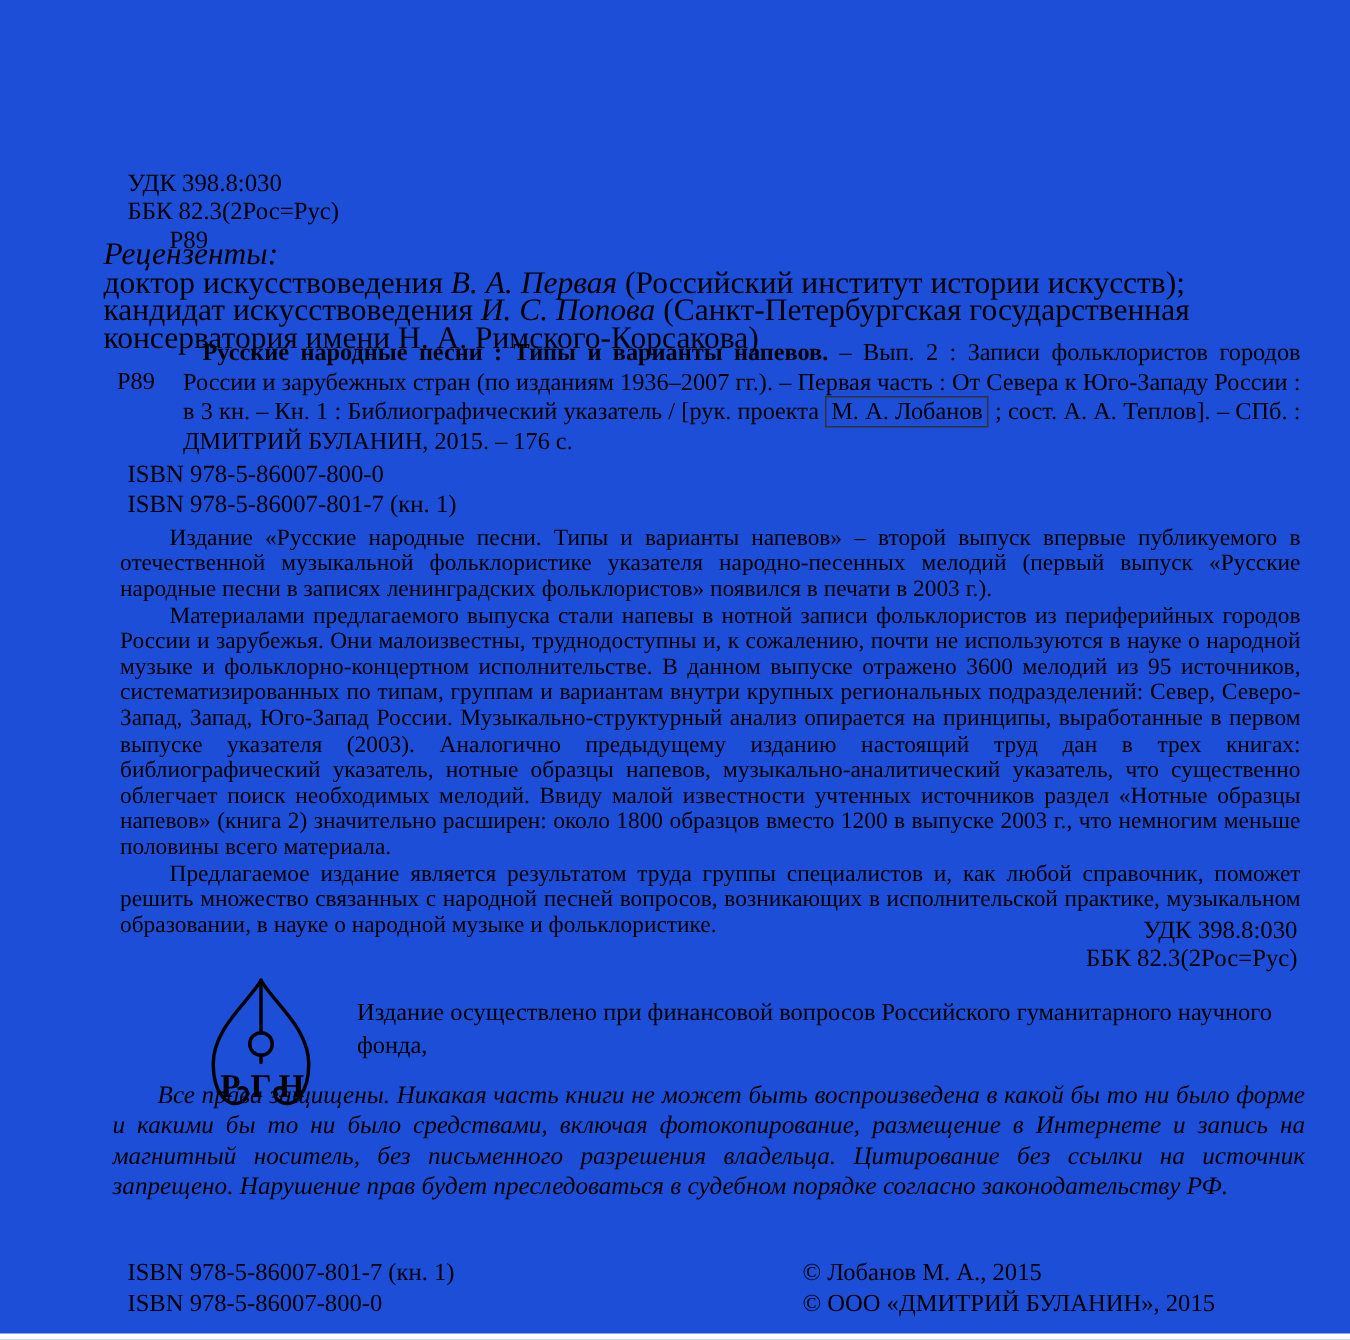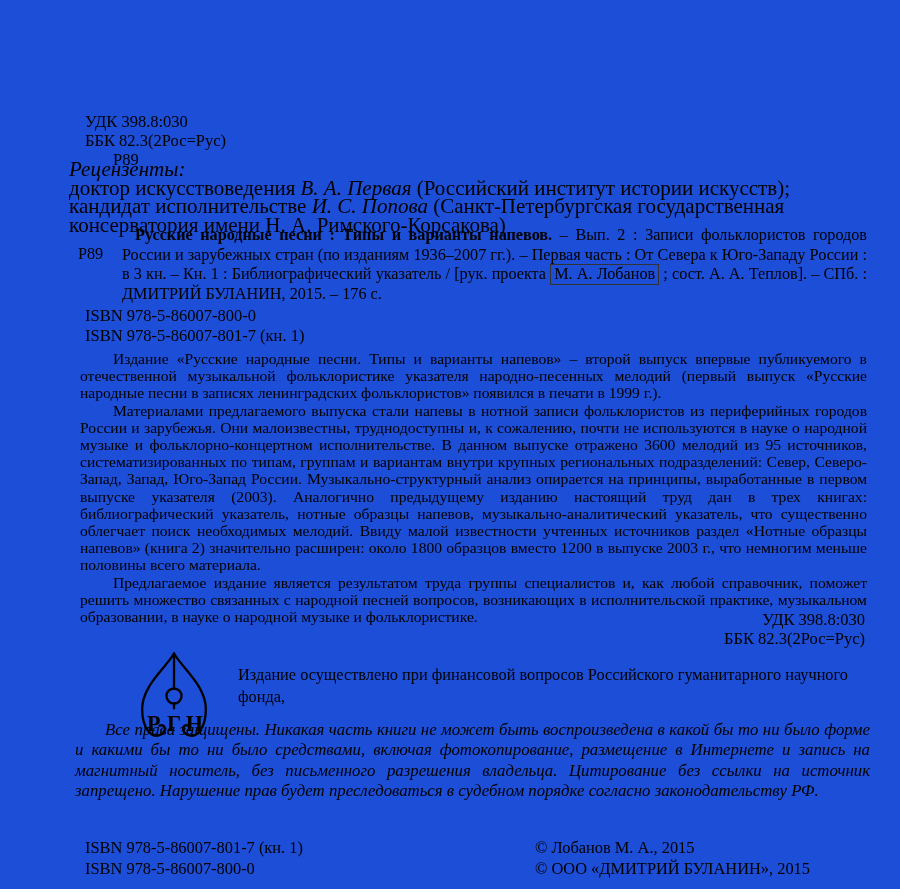--- a/index.html
+++ b/index.html
@@ -46,35 +46,35 @@
 
   <div class="codes-top">
     <div>УДК 398.8:030</div>
     <div>ББК 82.3(2Рос=Рус)</div>
     <div class="sign">Р89</div>
   </div>
 
   <div class="reviewers">
     <div class="heading">Рецензенты:</div>
     <div><span>доктор искусствоведения </span><span class="name">В. А. Первая</span><span> (Российский институт истории искусств);</span></div>
-    <div><span>кандидат исполнительстве </span><span class="name">И. С. Попова</span><span> (Санкт-Петербургская государственная консерватория имени Н. А. Римского-Корсакова)</span></div>
+    <div><span>кандидат искусствоведения </span><span class="name">И. С. Попова</span><span> (Санкт-Петербургская государственная консерватория имени Н. А. Римского-Корсакова)</span></div>
   </div>
 
   <div class="entry">
     <span class="code">Р89</span>
     <p><span class="title">Русские народные песни : Типы и варианты напевов.</span><span> – Вып. 2 : Записи фольклористов городов России и зарубежных стран (по изданиям 1936–2007 гг.). – Первая часть : От Севера к Юго-Западу России : в 3 кн. – Кн. 1 : Библиографический указатель / [рук. проекта </span><span class="boxed">М. А. Лобанов</span><span> ; сост. А. А. Теплов]. – СПб. : ДМИТРИЙ БУЛАНИН, 2015. – 176 с.</span></p>
   </div>
 
   <div class="isbn-top">
     <div>ISBN 978-5-86007-800-0</div>
     <div>ISBN 978-5-86007-801-7 (кн. 1)</div>
   </div>
 
   <div class="annotation">
-    <p>Издание «Русские народные песни. Типы и варианты напевов» – второй выпуск впервые публикуемого в отечественной музыкальной фольклористике указателя народно-песенных мелодий (первый выпуск «Русские народные песни в записях ленинградских фольклористов» появился в печати в 1999 г.).</p>
+    <p>Издание «Русские народные песни. Типы и варианты напевов» – второй выпуск впервые публикуемого в отечественной музыкальной фольклористике указателя народно-песенных мелодий (первый выпуск «Русские народные песни в записях ленинградских фольклористов» появился в печати в 2003 г.).</p>
     <p>Материалами предлагаемого выпуска стали напевы в нотной записи фольклористов из периферийных городов России и зарубежья. Они малоизвестны, труднодоступны и, к сожалению, почти не используются в науке о народной музыке и фольклорно-концертном исполнительстве. В данном выпуске отражено 3600 мелодий из 95 источников, систематизированных по типам, группам и вариантам внутри крупных региональных подразделений: Север, Северо-Запад, Запад, Юго-Запад России. Музыкально-структурный анализ опирается на принципы, выработанные в первом выпуске указателя (2003). Аналогично предыдущему изданию настоящий труд дан в трех книгах: библиографический указатель, нотные образцы напевов, музыкально-аналитический указатель, что существенно облегчает поиск необходимых мелодий. Ввиду малой известности учтенных источников раздел «Нотные образцы напевов» (книга 2) значительно расширен: около 1800 образцов вместо 1200 в выпуске 2003 г., что немногим меньше половины всего материала.</p>
     <p>Предлагаемое издание является результатом труда группы специалистов и, как любой справочник, поможет решить множество связанных с народной песней вопросов, возникающих в исполнительской практике, музыкальном образовании, в науке о народной музыке и фольклористике.</p>
   </div>
 
   <div class="codes-bottom">
     <div>УДК 398.8:030</div>
     <div>ББК 82.3(2Рос=Рус)</div>
   </div>
 
   <div class="funding">

